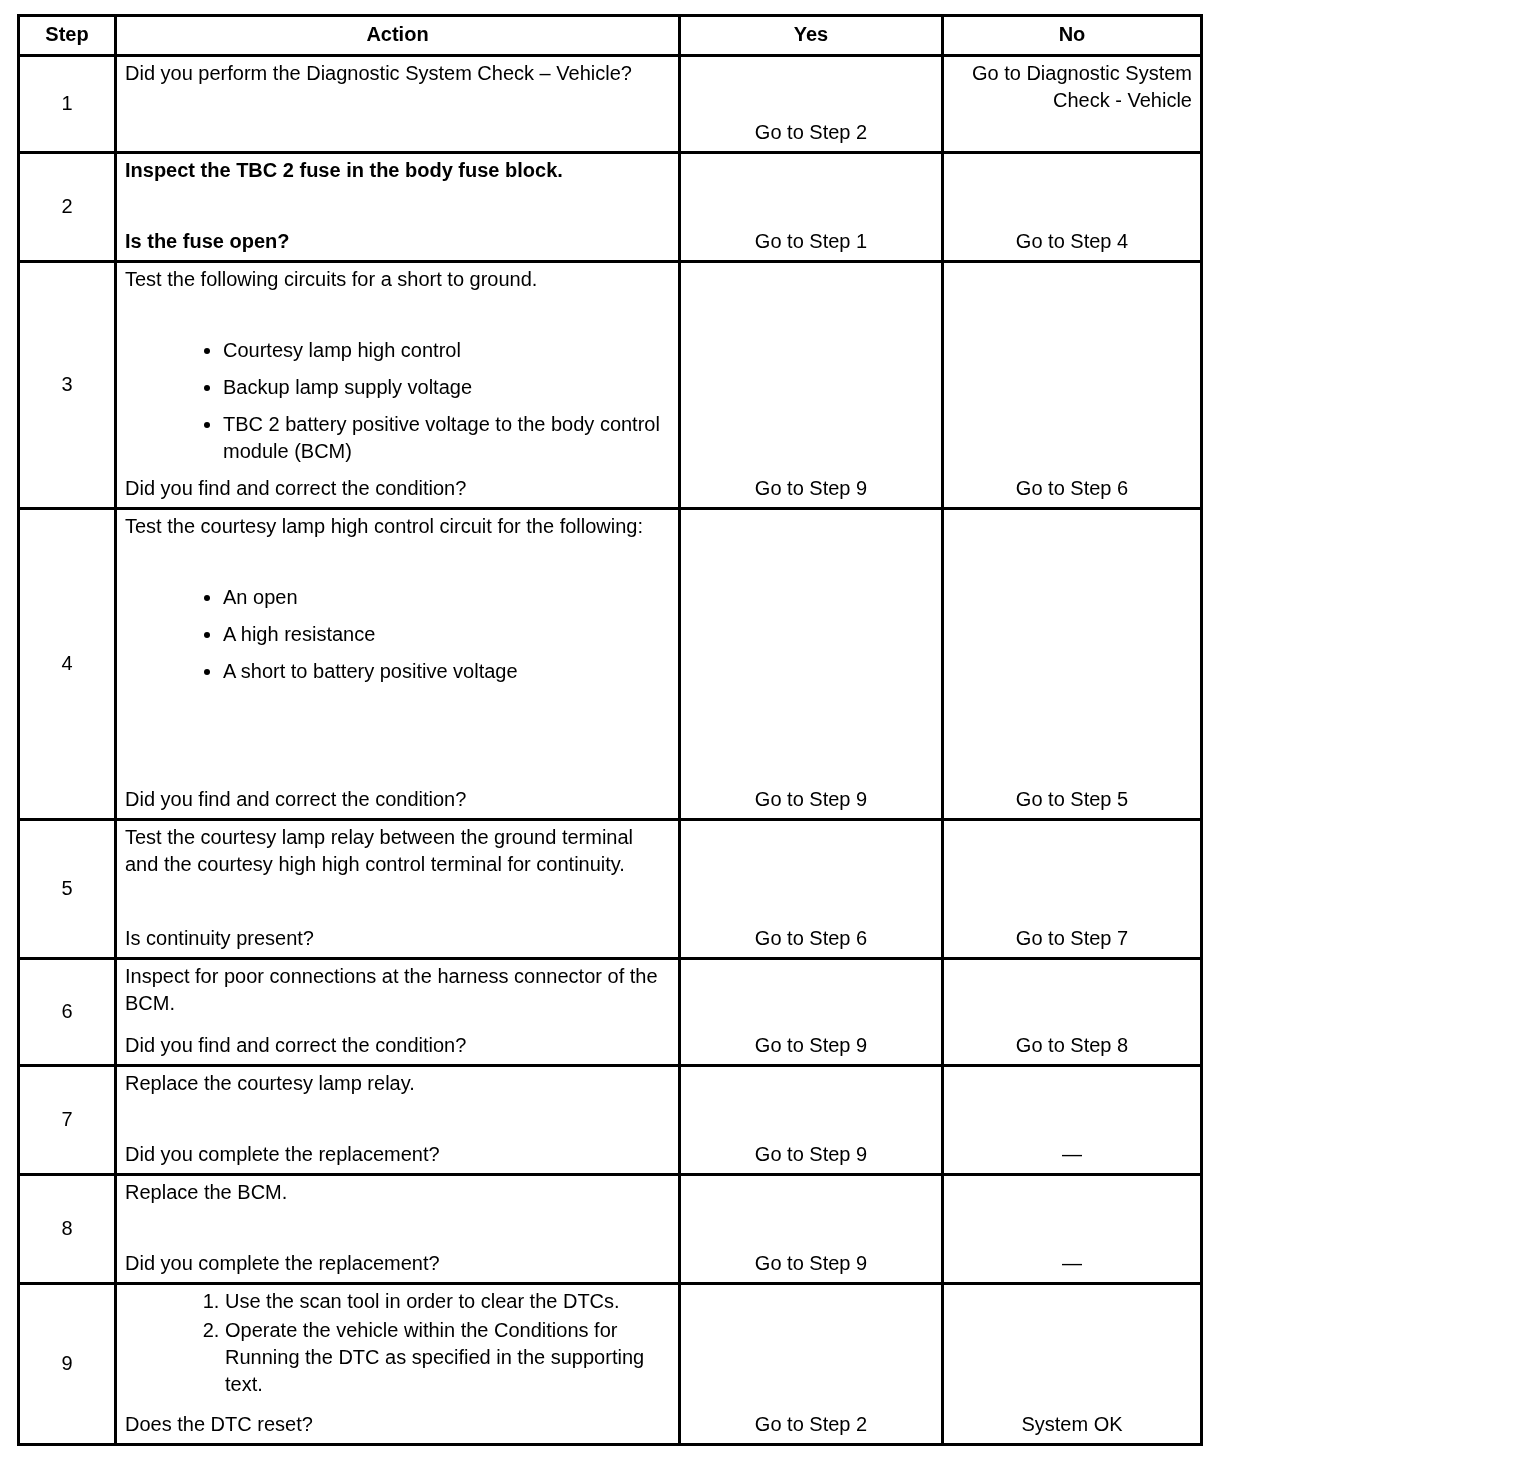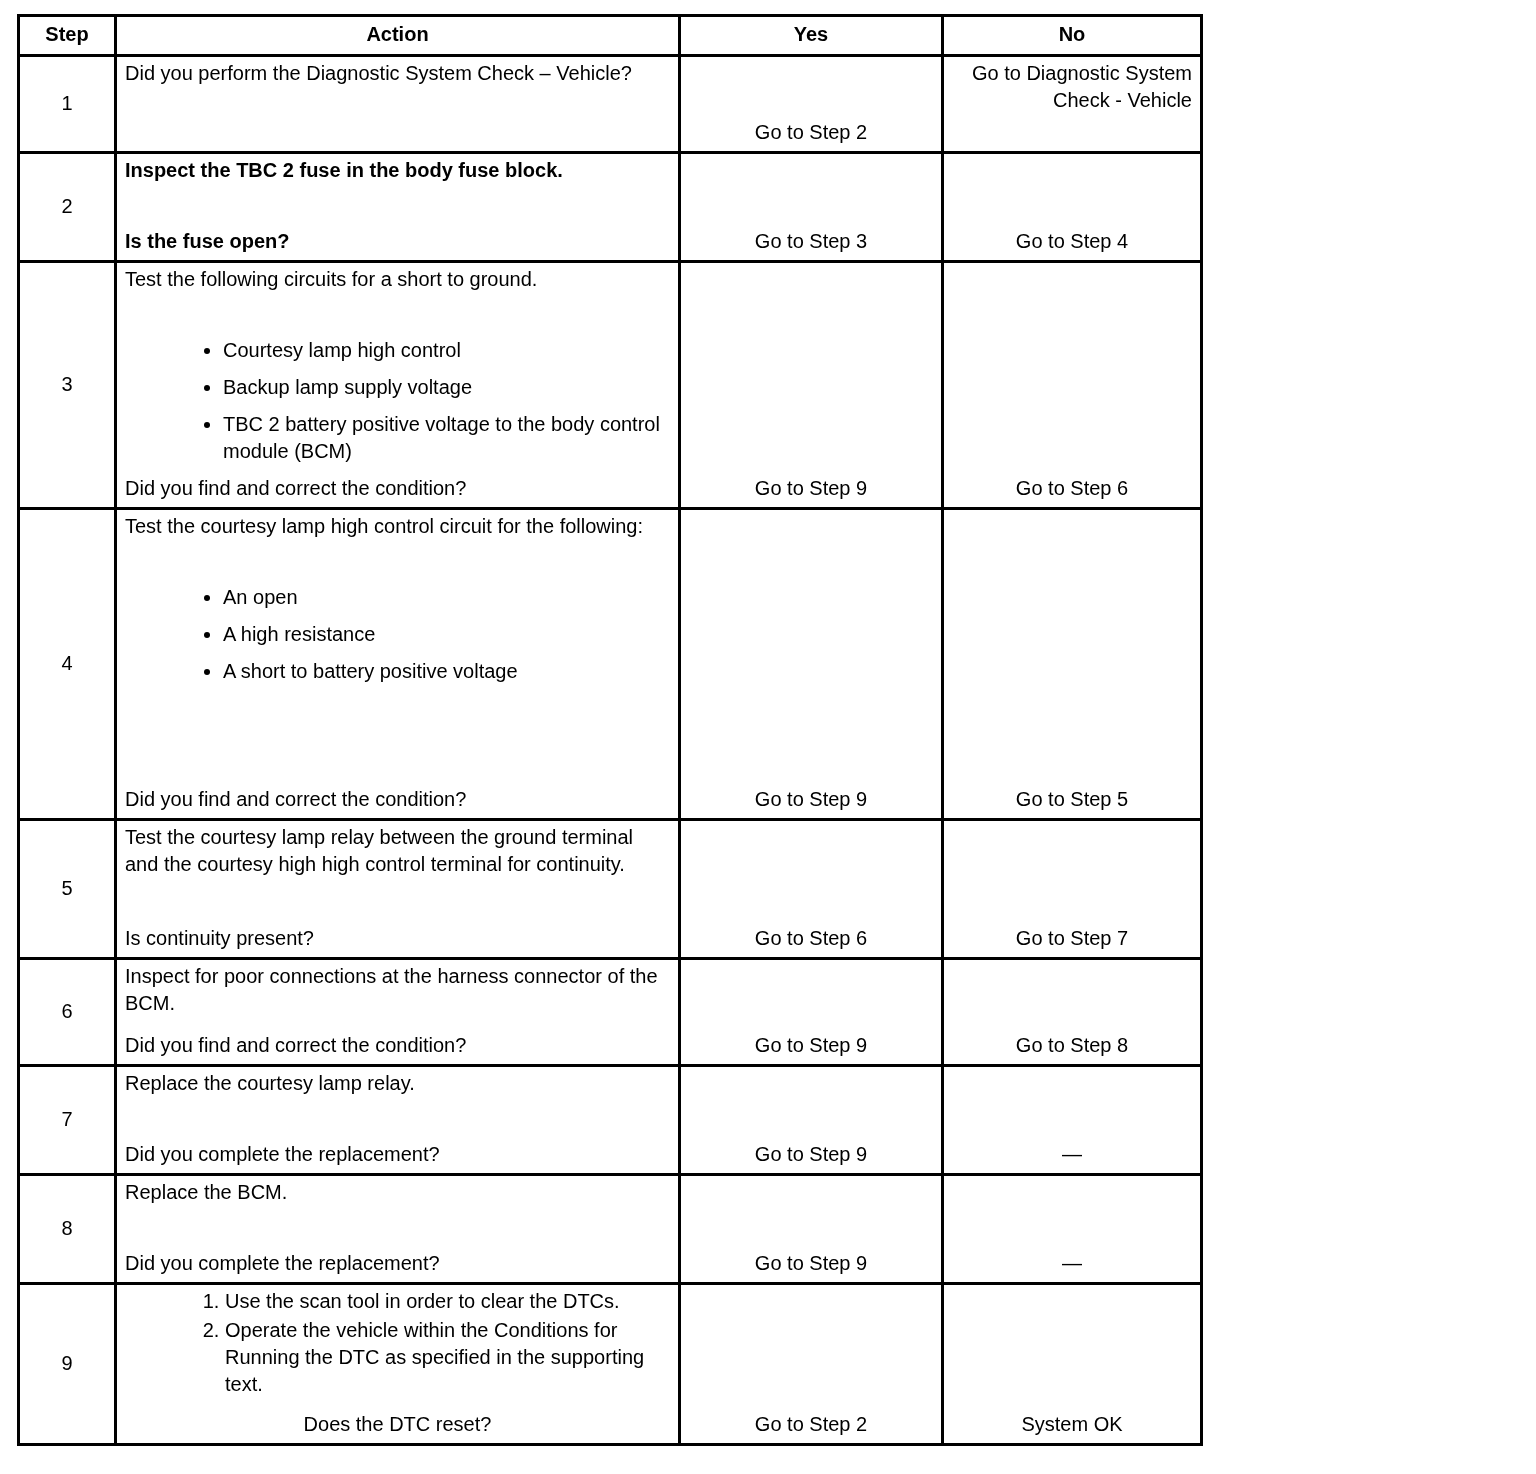--- a/index.html
+++ b/index.html
@@ -61,21 +61,21 @@
   .question { margin-top: auto; }
   
   .h1 { min-height: 86px; }
   .h2 { min-height: 98px; font-weight: bold; }
   .h3 { min-height: 230px; }
   .h4 { min-height: 300px; }
   .h5 { min-height: 128px; }
   .h6 { min-height: 96px; }
   .h7 { min-height: 98px; }
   .h8 { min-height: 98px; }
-  .h9 { min-height: 150px; align-items: center; }
+  .h9 { min-height: 150px; }
   ul.bullets {
     list-style: disc;
     margin: 44px 0 0 0;
     padding-left: 98px;
   }
   ul.bullets li { margin: 0 0 10px 0; }
   ol.steps {
     margin: 0;
     padding-left: 100px;
   }
@@ -112,21 +112,21 @@
     </tr>
 
     <tr>
       <td class="step">2</td>
       <td class="action">
         <div class="aflex h2">
           <div>Inspect the TBC 2 fuse in the body fuse block.</div>
           <div class="question">Is the fuse open?</div>
         </div>
       </td>
-      <td class="yn">Go to Step 3</td>
+      <td class="yn">Go to Step 1</td>
       <td class="yn">Go to Step 4</td>
     </tr>
 
     <tr>
       <td class="step">3</td>
       <td class="action">
         <div class="aflex h3">
           <div>Test the following circuits for a short to ground.</div>
           <ul class="bullets">
             <li>Courtesy lamp high control</li>

